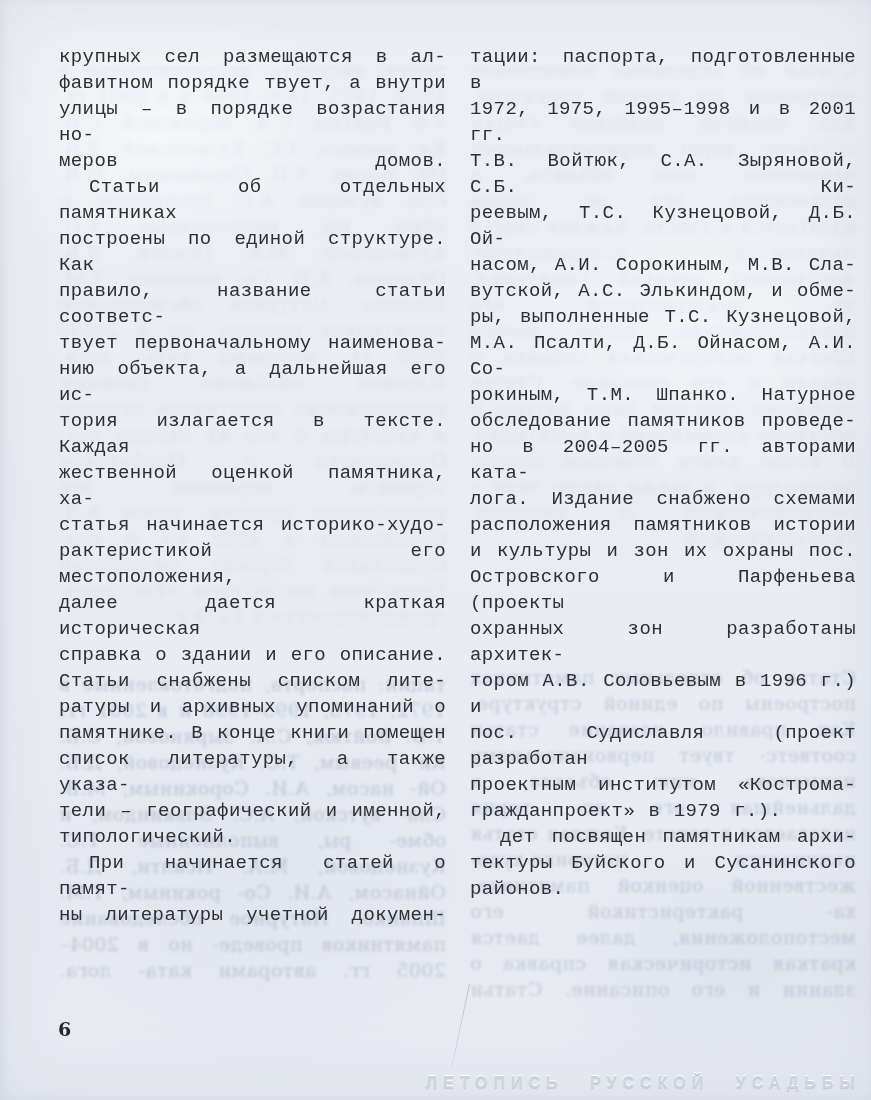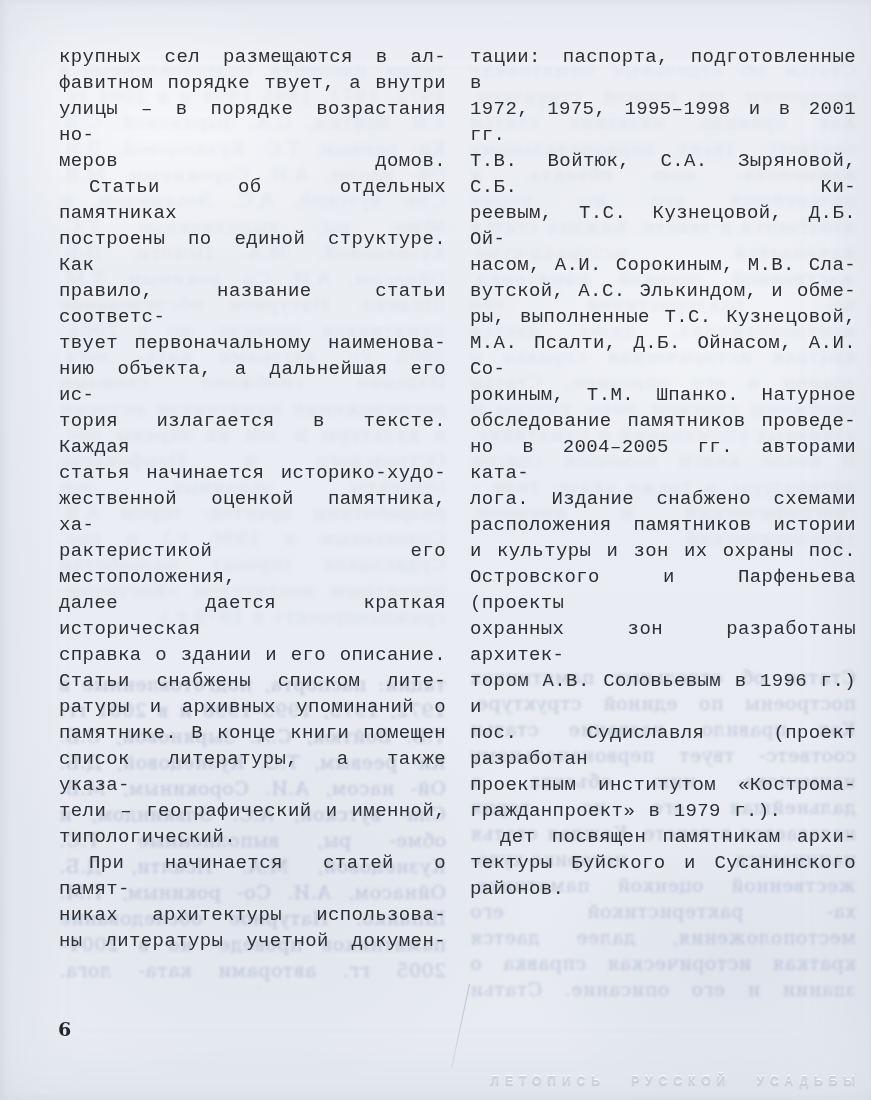--- a/index.html
+++ b/index.html
@@ -40,21 +40,21 @@
   .ghost-bottom-right{left:470px;top:664px;width:386px;height:332px;opacity:.40;}
   .ghost-top-left{left:59px;top:57px;width:387px;height:610px;opacity:.11;filter:blur(1.9px);}
   .ghost-top-right{left:470px;top:57px;width:386px;height:605px;opacity:.11;filter:blur(1.9px);}
   .page-number{
     position:absolute;left:58px;top:1018px;z-index:3;
     font-size:19px;font-weight:bold;color:#26272b;letter-spacing:.5px;
   }
   .running-footer{
     position:absolute;right:10px;top:1074px;z-index:3;
     font-family:"Liberation Sans","DejaVu Sans",sans-serif;
-    font-size:12px;font-weight:bold;text-transform:uppercase;
+    font-size:16px;font-weight:bold;text-transform:uppercase;
     letter-spacing:6px;word-spacing:16px;
     color:#cdd3dd;
     text-shadow:0 -1px 0 rgba(255,255,255,.95), 0 1px 1px rgba(158,167,182,.45);
     white-space:nowrap;
   }
   .crease{
     position:absolute;left:469px;top:984px;width:1px;height:86px;z-index:2;
     background:linear-gradient(180deg, rgba(176,185,200,.9), rgba(196,203,216,.5));
     transform:rotate(12deg);transform-origin:top center;
   }
@@ -76,35 +76,34 @@
         <div class="line">улицы – в порядке возрастания но-</div>
         <div class="line">меров домов.</div>
       </div>
       <div class="para indent">
         <div class="line">Статьи об отдельных памятниках</div>
         <div class="line">построены по единой структуре. Как</div>
         <div class="line">правило, название статьи соответс-</div>
         <div class="line">твует первоначальному наименова-</div>
         <div class="line">нию объекта, а дальнейшая его ис-</div>
         <div class="line">тория излагается в тексте. Каждая</div>
+        <div class="line">жественной оценкой памятника, ха-</div>
         <div class="line">статья начинается историко-худо-</div>
-        <div class="line">жественной оценкой памятника, ха-</div>
         <div class="line">рактеристикой его местоположения,</div>
         <div class="line">далее дается краткая историческая</div>
         <div class="line">справка о здании и его описание.</div>
         <div class="line">Статьи снабжены списком лите-</div>
         <div class="line">ратуры и архивных упоминаний о</div>
         <div class="line">памятнике. В конце книги помещен</div>
         <div class="line">список литературы, а также указа-</div>
         <div class="line">тели – географический и именной,</div>
         <div class="line end">типологический.</div>
       </div>
       <div class="para indent">
         <div class="line">При начинается статей о памят-</div>
-        <div class="line">никах архитектуры использова-</div>
         <div class="line">ны литературы учетной докумен-</div>
       </div>
     </div>
   <div class="col col-right">
       <div class="para">
         <div class="line">тации: паспорта, подготовленные в</div>
         <div class="line">1972, 1975, 1995–1998 и в 2001 гг.</div>
         <div class="line">Т.В. Войтюк, С.А. Зыряновой, С.Б. Ки-</div>
         <div class="line">реевым, Т.С. Кузнецовой, Д.Б. Ой-</div>
         <div class="line">насом, А.И. Сорокиным, М.В. Сла-</div>

